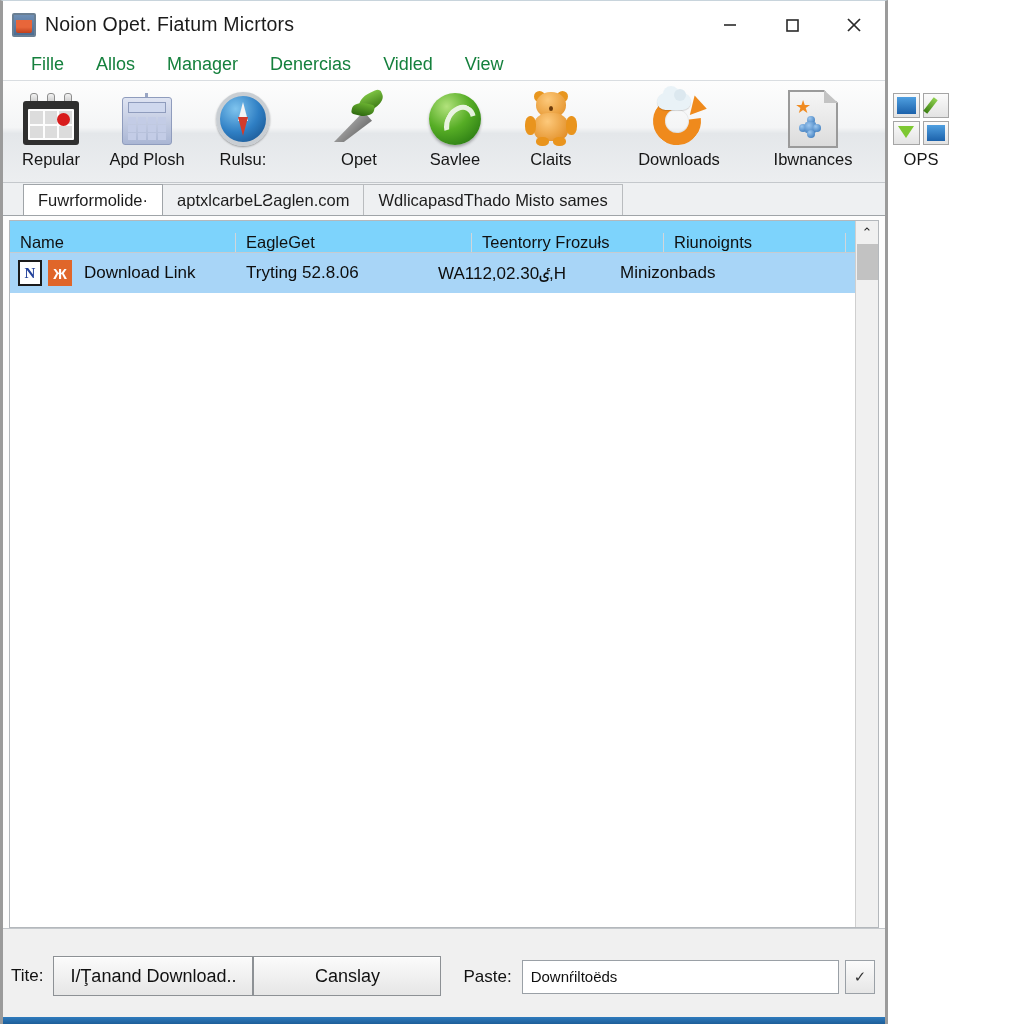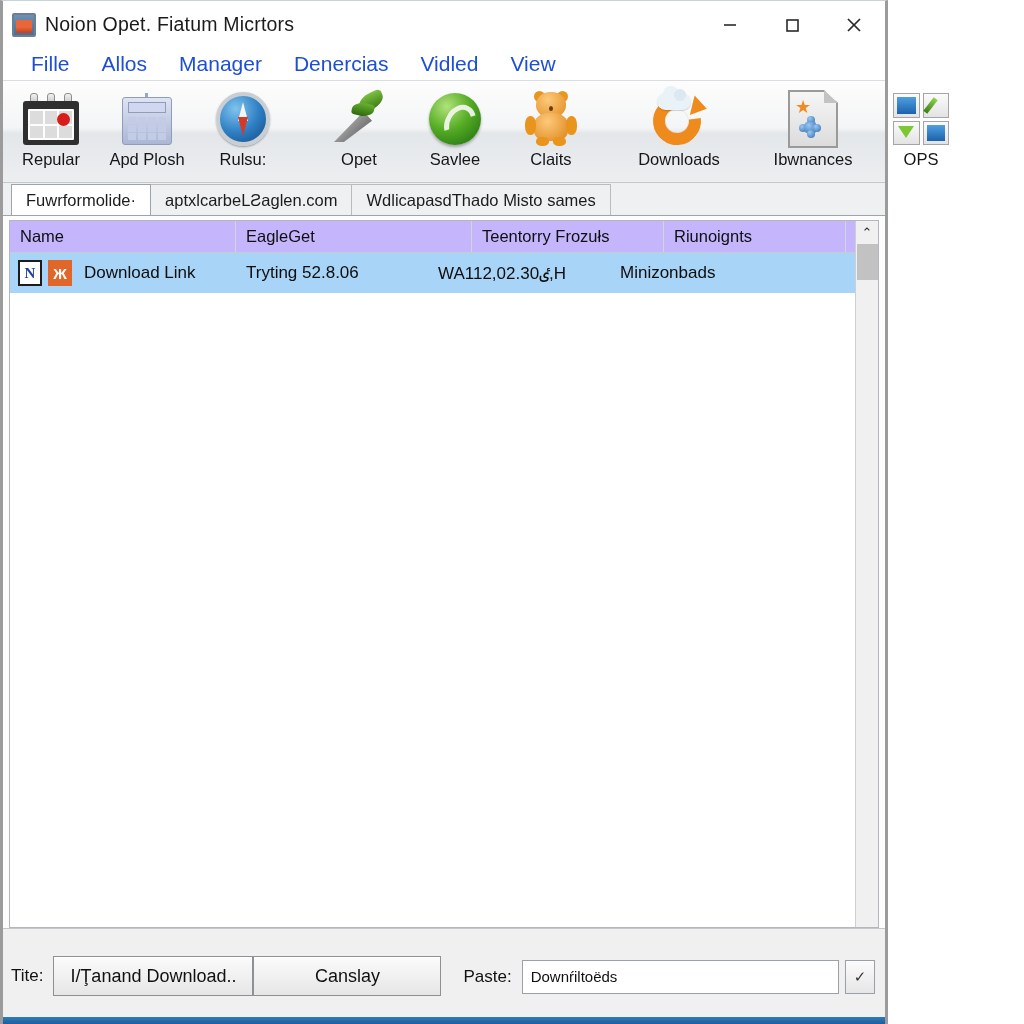--- a/index.html
+++ b/index.html
@@ -59,21 +59,21 @@
 
   
   .menubar {
     flex: 0 0 33px; height: 33px;
     background: #ffffff;
     display: flex; align-items: center;
     padding-left: 12px;
     border-bottom: 1px solid #d9dde1;
   }
   .menu-item {
-    font-size: 21px; color: #1d4ed8;
+    font-size: 18px; color: #15803d;
     padding: 0 16px; white-space: nowrap;
   }
 
   
   .toolbar {
     flex: 0 0 102px; height: 102px;
     background: linear-gradient(#fdfdfd 0%, #f4f5f6 46%, #e4e7ea 52%, #eceef0 100%);
     border-bottom: 1px solid #c4c8cc;
     display: flex; align-items: flex-start;
     position: relative;
@@ -222,21 +222,21 @@
     background: linear-gradient(#8fd14f,#3c8013); transform: rotate(38deg); }
   .ic-ops .chev { position:absolute; left:50%; top:4px; margin-left:-8px;
     width:0;height:0; border-left:8px solid transparent; border-right:8px solid transparent;
     border-top:12px solid #7dc832; }
 
   
   .tabstrip {
     flex: 0 0 33px; height: 33px;
     background: #eef0f2;
     display: flex; align-items: flex-end;
-    padding-left: 8px;
+    padding-left: 20px;
     border-bottom: 1px solid #9fa4a8;
   }
   .tab {
     height: 31px;
     display: flex; align-items: center;
     padding: 0 14px;
     font-size: 16.5px; color: #1c1c1c;
     background: #eef0f2;
     border: 1px solid #b9bcbf;
     border-bottom: none;
@@ -255,22 +255,23 @@
     display: flex;
     background: #ffffff;
     border: 1px solid #b4b8bc;
     margin: 4px 6px 0 6px;
     min-height: 0;
     overflow: hidden;
   }
   .listcol { flex: 1 1 auto; display: flex; flex-direction: column; min-width: 0; }
   .lhead {
     display: flex; height: 32px; flex: 0 0 32px;
-    background: #c4b5fd;
+    background: #7dd3fc;
     border-bottom: 1px solid #c7cbcf;
+    align-items: flex-end;
   }
   .lhead .hc {
     display: flex; align-items: center;
     font-size: 16.5px; color: #101010;
     padding-left: 10px;
     border-right: 1px solid #d2d6da;
     white-space: nowrap; overflow: hidden;
   }
   .lbody { flex: 1 1 auto; position: relative; overflow: hidden; }
   .lrow {

